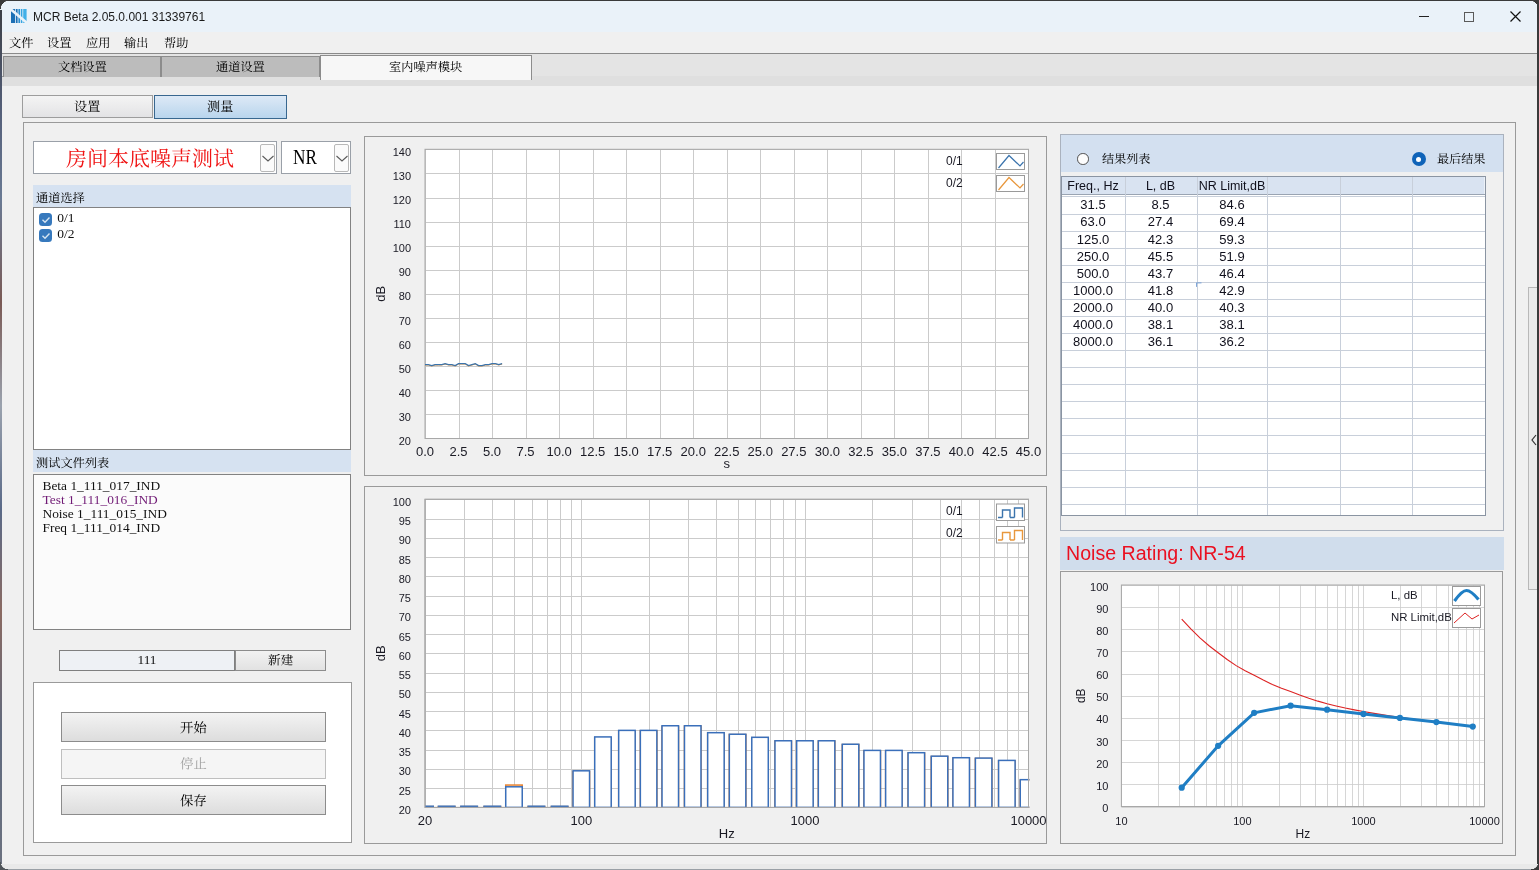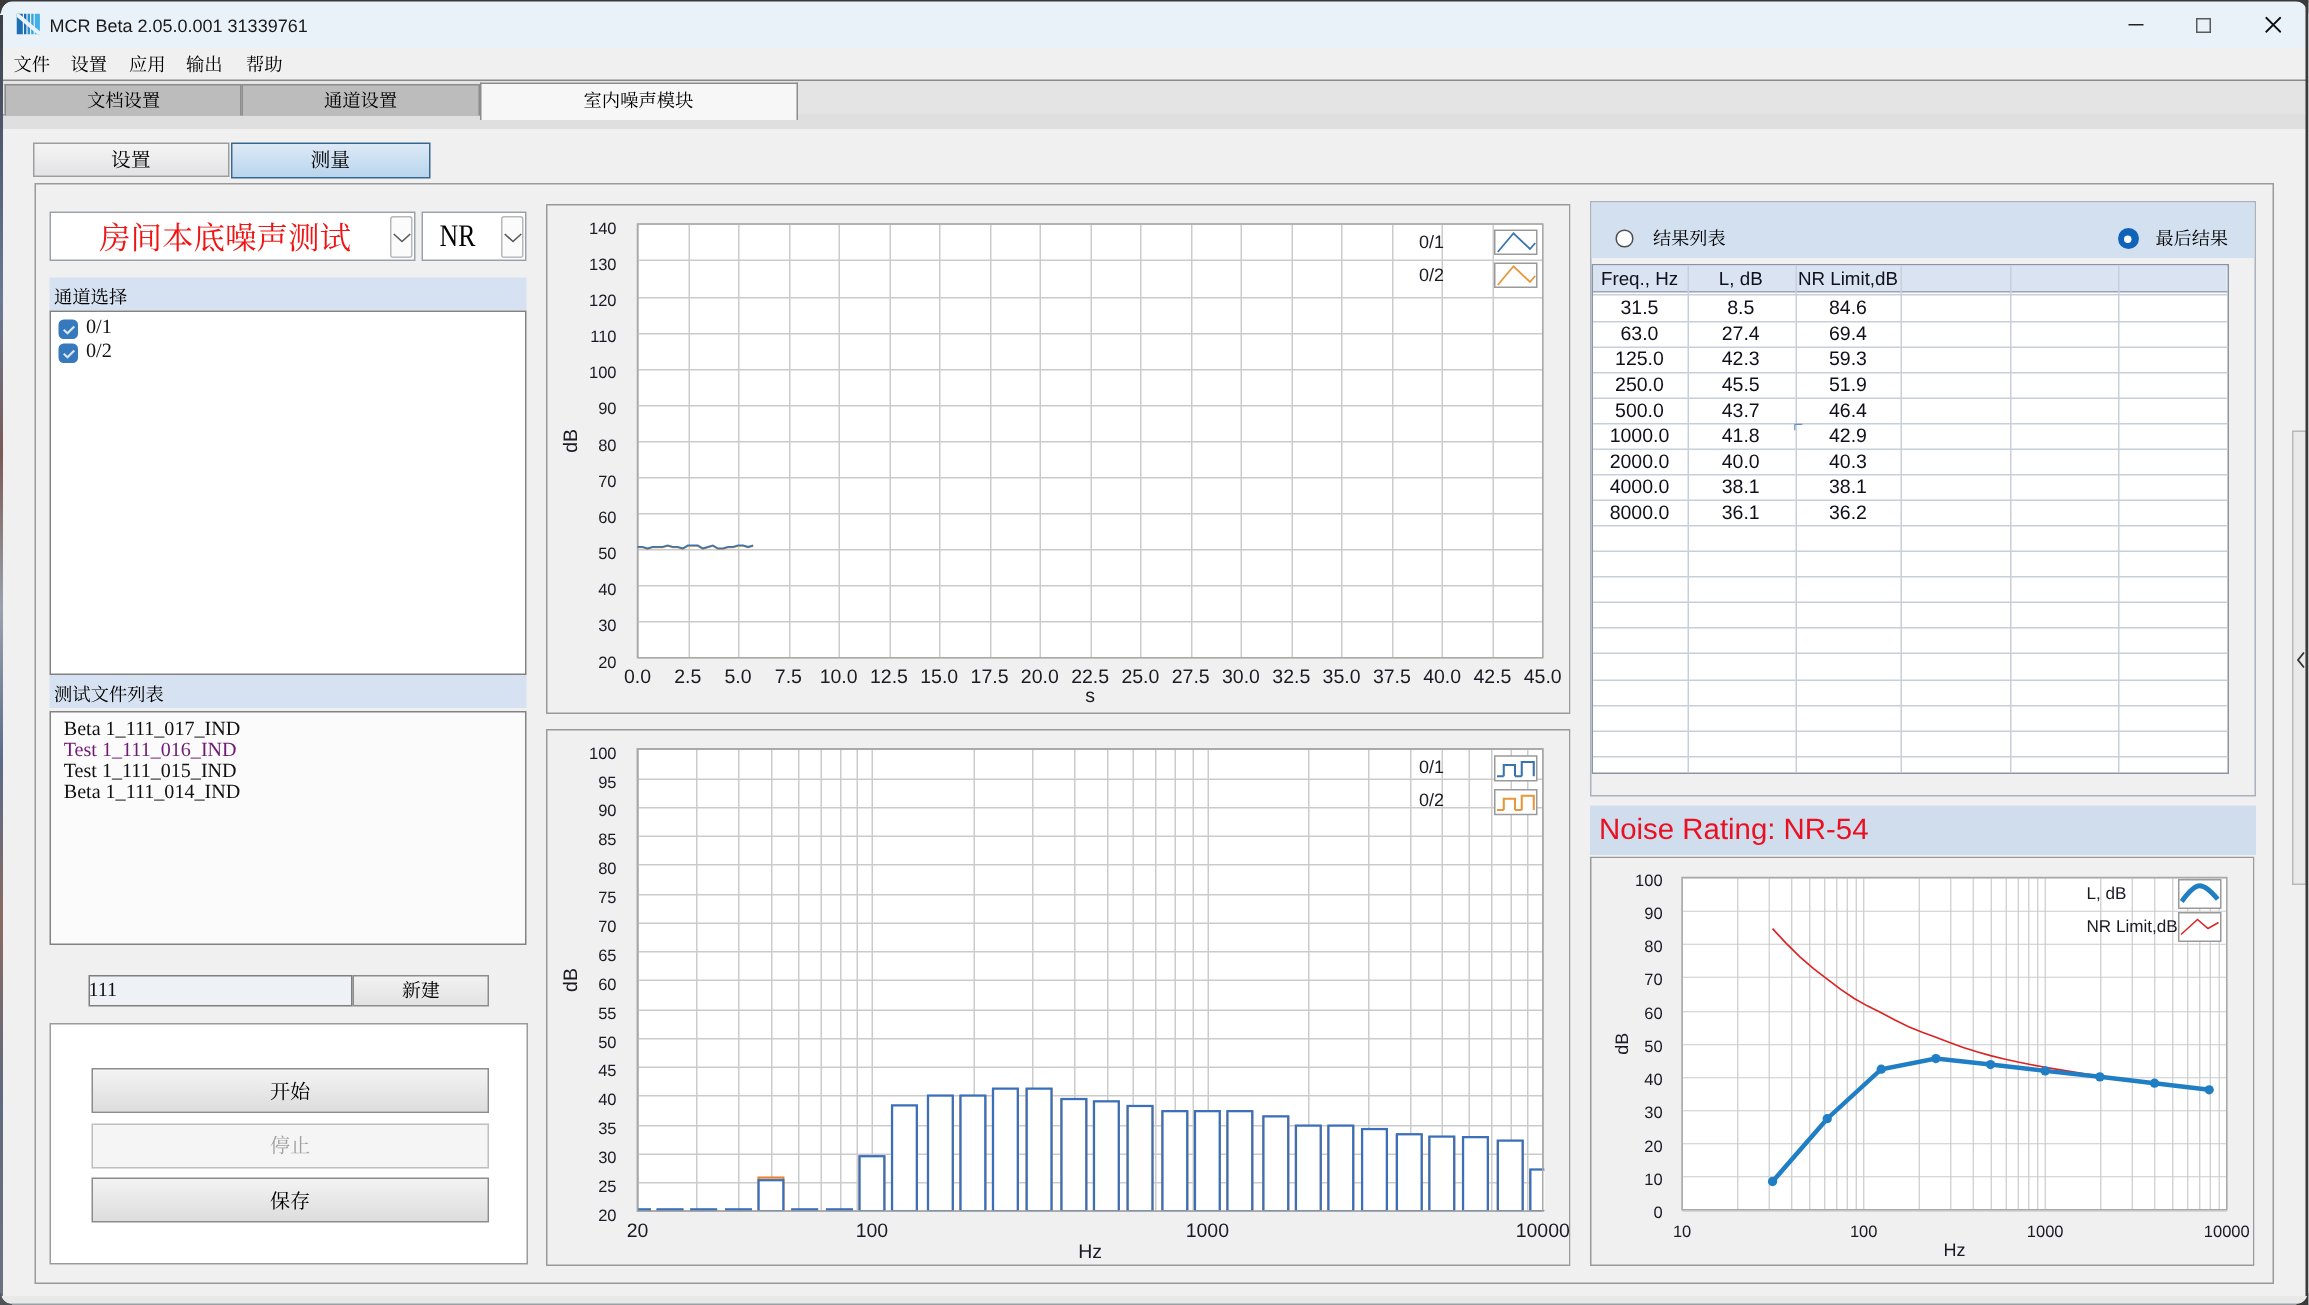--- a/index.html
+++ b/index.html
@@ -95,24 +95,24 @@
     <path d="M1.5,4.8 L4,7.2 L8.5,2.6" stroke="#d8e6f2" stroke-width="1.4" fill="none"></path>
   </svg>
 <div class="abs" style="left:57.3px;top:227.15px;font-size:13.5px;font-family:'Liberation Serif',serif;color:#111;line-height:1">0/2</div>
 <div class="abs" style="left:33px;top:449.5px;width:318px;height:22.5px;background:#d6e2f1"></div>
 <svg style="position:absolute;left:36px;top:454.8px;overflow:visible" width="75.2" height="15.25">
     <path d="M6.600199999999999 4.575 5.428999999999999 4.27C5.416799999999999 9.149999999999999 5.477799999999999 11.3826 2.8303999999999996 12.968599999999999L3.0012 13.188199999999998C6.1732 11.7242 6.0634 9.296399999999998 6.1488 4.8434C6.429399999999999 4.8434 6.551399999999999 4.7214 6.600199999999999 4.575ZM6.0268 9.9552 5.8926 10.0528C6.478199999999999 10.601799999999999 7.1857999999999995 11.5534 7.368799999999999 12.2976C8.2228 12.907599999999999 8.808399999999999 11.0532 6.0268 9.9552ZM3.8185999999999996 2.4887999999999995V9.7722H3.9162C4.2822 9.7722 4.501799999999999 9.6136 4.501799999999999 9.5526V3.2208000000000006H7.137V9.5282H7.2467999999999995C7.563999999999999 9.5282 7.8446 9.3452 7.8446 9.284199999999998V3.2696000000000005C8.113 3.2452000000000005 8.2472 3.1720000000000006 8.3448 3.0744000000000007L7.478599999999999 2.3911999999999995L7.0882 2.854800000000001H4.648199999999999ZM11.59 2.3423999999999996 10.4188 2.2081999999999997V11.9438C10.4188 12.1268 10.37 12.2 10.1504 12.2C9.9308 12.2 8.844999999999999 12.1024 8.844999999999999 12.1024V12.2976C9.320799999999998 12.3586 9.6136 12.456199999999999 9.76 12.578199999999999C9.9186 12.712399999999999 9.9796 12.919799999999999 10.004 13.151599999999998C11.028799999999999 13.041799999999999 11.138599999999999 12.651399999999999 11.138599999999999 12.017V2.6595999999999993C11.431399999999998 2.6229999999999993 11.5534 2.5131999999999994 11.59 2.3423999999999996ZM9.9064 3.7332 8.796199999999999 3.599V10.4554H8.930399999999999C9.186599999999999 10.4554 9.4672 10.2846 9.4672 10.187V4.0504C9.7722 4.0016 9.8698 3.8918 9.9064 3.7332ZM1.1834 9.7234C1.0492 9.7234 0.6709999999999999 9.7234 0.6709999999999999 9.7234V9.9918C0.9271999999999999 10.0162 1.0857999999999999 10.0406 1.2566 10.1626C1.4884 10.3334 1.5737999999999999 11.3216 1.3907999999999998 12.553799999999999C1.4151999999999998 12.931999999999999 1.5615999999999999 13.151599999999998 1.7812 13.151599999999998C2.1959999999999997 13.151599999999998 2.4278 12.834399999999999 2.4522 12.322C2.4888 11.3094 2.1471999999999998 10.735999999999999 2.135 10.187C2.1228 9.8942 2.1959999999999997 9.516 2.2813999999999997 9.137799999999999C2.3912 8.5644 3.1109999999999998 5.8804 3.4892 4.4042L3.2573999999999996 4.3675999999999995C1.6469999999999998 9.040199999999999 1.6469999999999998 9.040199999999999 1.464 9.455C1.3663999999999998 9.7234 1.3175999999999999 9.7234 1.1834 9.7234ZM0.5855999999999999 4.8556 0.46359999999999996 4.9654C0.8906 5.3191999999999995 1.4029999999999998 5.9658 1.5615999999999999 6.4782C2.3668 6.9906 2.9646 5.380199999999999 0.5855999999999999 4.8556ZM1.3907999999999998 2.0984 1.2688 2.2081999999999997C1.769 2.5619999999999994 2.379 3.2208000000000006 2.5376 3.7698C3.4038 4.2943999999999996 3.9528 2.5375999999999994 1.3907999999999998 2.0984Z M21.8746 2.3545999999999996 21.7404 2.4277999999999995C22.082 2.818199999999999 22.4846 3.4892000000000003 22.5822 4.0016C23.3142 4.575 24.0706 3.1110000000000007 21.8746 2.3545999999999996ZM13.5054 2.0252 13.358999999999998 2.1228C13.8714 2.6839999999999993 14.530199999999999 3.6478 14.713199999999999 4.3675999999999995C15.5428 4.941 16.1406 3.2086000000000006 13.5054 2.0252ZM14.981599999999998 5.7218C15.2134 5.673 15.3842 5.5876 15.433 5.5022L14.639999999999999 4.8312L14.2374 5.2581999999999995H12.675799999999999L12.785599999999999 5.6242H14.2252V11.102C14.2252 11.3216 14.1642 11.3948 13.786 11.6022L14.310599999999999 12.578199999999999C14.420399999999999 12.529399999999999 14.566799999999999 12.383 14.639999999999999 12.1512C15.5062 11.2484 16.2626 10.3578 16.653 9.8942L16.5188 9.7478L14.981599999999998 10.918999999999999ZM19.4468 6.5514 18.958799999999997 7.1613999999999995H16.0918L16.1894 7.5274H17.775399999999998V11.004399999999999C16.9336 11.224 16.2382 11.3948 15.8356 11.468L16.3114 12.3708C16.4212 12.322 16.5066 12.2244 16.5554 12.0902C18.238999999999997 11.4192 19.52 10.870199999999999 20.435 10.4676L20.3862 10.2968L18.531799999999997 10.796999999999999V7.5274H20.0202C20.191 7.5274 20.3008 7.466399999999999 20.3252 7.332199999999999C19.9958 6.9906 19.4468 6.5514 19.4468 6.5514ZM22.997 4.1724 22.4358 4.88H21.032799999999998C21.020599999999998 4.1236 21.020599999999998 3.3306000000000004 21.032799999999998 2.5375999999999994C21.337799999999998 2.5009999999999994 21.447599999999998 2.3667999999999996 21.459799999999998 2.2081999999999997L20.191 2.0496C20.191 3.0378000000000007 20.2032 3.9772 20.2276 4.88H15.921L16.0186 5.2338H20.252C20.3984 8.588799999999999 20.8986 11.2118 22.5334 12.578199999999999C22.9604 12.992999999999999 23.6558 13.322399999999998 23.9486 12.980799999999999C24.0584 12.858799999999999 24.0218 12.639199999999999 23.7168 12.1878L23.8998 10.3456L23.7534 10.3212C23.607 10.821399999999999 23.4118 11.3826 23.2776 11.6998C23.18 11.9316 23.119 11.9438 22.9482 11.773C21.545199999999998 10.662799999999999 21.130399999999998 8.1618 21.044999999999998 5.2338H23.7046C23.8754 5.2338 23.9974 5.1728 24.034 5.0386C23.6314 4.6726 22.997 4.1724 22.997 4.1724Z M29.365399999999998 2.0008 29.243399999999998 2.0984C29.877799999999997 2.6107999999999993 30.622 3.5014000000000003 30.8294 4.2212C31.72 4.819 32.2934 2.903600000000001 29.365399999999998 2.0008ZM32.94 5.002C32.513 6.7344 31.7444 8.2472 30.561 9.5404C29.267799999999998 8.3692 28.304 6.8686 27.755 5.002ZM34.940799999999996 3.843 34.3064 4.636H24.973399999999998L25.083199999999998 5.002H27.4988C27.9746 7.0882 28.840799999999998 8.747399999999999 30.048599999999997 10.065C28.767599999999998 11.285 27.0596 12.2732 24.900199999999998 12.992999999999999L24.997799999999998 13.188199999999998C27.3158 12.578199999999999 29.133599999999998 11.6998 30.5244 10.540799999999999C31.7932 11.7242 33.3792 12.590399999999999 35.270199999999996 13.151599999999998C35.428799999999995 12.736799999999999 35.770399999999995 12.492799999999999 36.185199999999995 12.468399999999999L36.2218 12.3342C34.2454 11.8706 32.513 11.1142 31.11 10.004C32.5008 8.661999999999999 33.4158 6.9906 33.9648 5.002H35.745999999999995C35.916799999999995 5.002 36.0266 4.941 36.063199999999995 4.8068C35.636199999999995 4.4042 34.940799999999996 3.843 34.940799999999996 3.843Z M43.846799999999995 2.1106V4.8068H41.992399999999996C42.199799999999996 4.3065999999999995 42.394999999999996 3.782 42.553599999999996 3.2452000000000005C42.821999999999996 3.2574000000000005 42.956199999999995 3.1476000000000006 43.004999999999995 3.0134000000000007L41.7606 2.6229999999999993C41.4434 4.453 40.7846 6.2341999999999995 40.05259999999999 7.417599999999999L40.22339999999999 7.5396C40.8334 6.9296 41.3824 6.1122 41.8216 5.1728H43.846799999999995V8.1374H40.10139999999999L40.19899999999999 8.5034H43.846799999999995V13.139399999999998H44.005399999999995C44.322599999999994 13.139399999999998 44.651999999999994 12.956399999999999 44.651999999999994 12.834399999999999V8.5034H48.0924C48.2632 8.5034 48.37299999999999 8.4424 48.4096 8.3082C48.00699999999999 7.9178 47.34819999999999 7.405399999999999 47.34819999999999 7.405399999999999L46.76259999999999 8.1374H44.651999999999994V5.1728H47.73859999999999C47.90939999999999 5.1728 48.03139999999999 5.1118 48.05579999999999 4.9776C47.66539999999999 4.5872 47.01879999999999 4.0748 47.01879999999999 4.0748L46.44539999999999 4.8068H44.651999999999994V2.5985999999999994C44.969199999999994 2.5497999999999994 45.06679999999999 2.4277999999999995 45.10339999999999 2.2569999999999997ZM39.71099999999999 1.9886C39.11319999999999 4.2943999999999996 38.05179999999999 6.6124 37.014799999999994 8.0764L37.185599999999994 8.1984C37.72239999999999 7.6738 38.23479999999999 7.0272 38.69839999999999 6.2951999999999995V13.139399999999998H38.84479999999999C39.14979999999999 13.139399999999998 39.49139999999999 12.944199999999999 39.50359999999999 12.870999999999999V5.612C39.71099999999999 5.5754 39.82079999999999 5.49 39.85739999999999 5.380199999999999L39.34499999999999 5.185C39.78419999999999 4.3919999999999995 40.16239999999999 3.5258000000000003 40.49179999999999 2.6351999999999993C40.7602 2.6595999999999993 40.9066 2.5497999999999994 40.9554 2.4155999999999995Z M56.5958 3.0134000000000007V10.613999999999999H56.7422C57.0228 10.613999999999999 57.352199999999996 10.4432 57.352199999999996 10.3334V3.4526000000000003C57.620599999999996 3.4038000000000004 57.705999999999996 3.2940000000000005 57.742599999999996 3.1476000000000006ZM59.035799999999995 2.2569999999999997V11.8828C59.035799999999995 12.0902 58.962599999999995 12.1634 58.730799999999995 12.1634C58.450199999999995 12.1634 57.0716 12.0536 57.0716 12.0536V12.2488C57.669399999999996 12.322 57.998799999999996 12.419599999999999 58.193999999999996 12.565999999999999C58.376999999999995 12.700199999999999 58.450199999999995 12.907599999999999 58.498999999999995 13.151599999999998C59.682399999999994 13.029599999999999 59.816599999999994 12.614799999999999 59.816599999999994 11.956V2.7327999999999992C60.109399999999994 2.6839999999999993 60.231399999999994 2.5619999999999994 60.268 2.3911999999999995ZM49.3978 2.9890000000000008 49.4954 3.3550000000000004H51.886599999999994C51.496199999999995 5.3435999999999995 50.471399999999996 7.5152 49.166 9.052399999999999L49.3002 9.198799999999999C49.971199999999996 8.625399999999999 50.568999999999996 7.9544 51.081399999999995 7.2223999999999995C51.605999999999995 7.686 52.179399999999994 8.3814 52.325799999999994 8.930399999999999C53.131 9.4672 53.7044 7.8446 51.227799999999995 7.015C51.496199999999995 6.6002 51.752399999999994 6.161 51.971999999999994 5.7218H54.534C53.8264 8.759599999999999 52.264799999999994 11.468 49.4588 12.992999999999999L49.580799999999996 13.175999999999998C53.02119999999999 11.6998 54.5828 8.905999999999999 55.4002 5.8438C55.6808 5.8194 55.8028 5.7828 55.9004 5.673L54.9976 4.8434L54.4974 5.3557999999999995H52.154999999999994C52.459999999999994 4.7092 52.70399999999999 4.0382 52.887 3.3550000000000004H55.8516C56.0224 3.3550000000000004 56.1444 3.2940000000000005 56.181 3.1598000000000006C55.7662 2.781599999999999 55.0952 2.2447999999999997 55.0952 2.2447999999999997L54.5218 2.9890000000000008Z M67.954 2.0618 66.6974 1.9276V3.4160000000000004H62.3542L62.4518 3.7698H66.6974V5.1118H62.9032L63.0008 5.4656H66.6974V6.8564H61.6832L61.7808 7.2223999999999995H66.0386C64.9894 8.54 63.318 9.7844 61.4514 10.601799999999999L61.549 10.796999999999999C62.6714 10.431 63.7206 9.9674 64.6478 9.4062V11.8828C64.6478 12.0536 64.5868 12.139 64.1598 12.443999999999999L64.7942 13.285799999999998C64.8552 13.236999999999998 64.9406 13.151599999999998 64.9894 13.041799999999999C66.4534 12.3342 67.7832 11.6144 68.5518 11.2118L68.4908 11.041C67.3684 11.4192 66.2704 11.7974 65.453 12.0536V8.869399999999999C66.1362 8.3692 66.734 7.8202 67.1976 7.2223999999999995H67.3562C68.0638 10.1748 69.7474 12.0048 72.041 12.846599999999999C72.102 12.456199999999999 72.3826 12.1756 72.7974 12.0414L72.8096 11.9072C71.431 11.5656 70.1866 10.931199999999999 69.2228 9.943C70.17439999999999 9.516 71.187 8.893799999999999 71.7848 8.3936C72.0532 8.4668 72.163 8.418 72.2484 8.3082L71.1382 7.6128C70.699 8.2228 69.8206 9.125599999999999 69.0276 9.7356C68.4176 9.052399999999999 67.9418 8.2228 67.6368 7.2223999999999995H72.2606C72.4314 7.2223999999999995 72.5534 7.1613999999999995 72.59 7.0272C72.1752 6.649 71.5286 6.1244 71.5286 6.1244L70.943 6.8564H67.5026V5.4656H71.2602C71.431 5.4656 71.553 5.404599999999999 71.5896 5.2703999999999995C71.2114 4.9044 70.6014 4.4286 70.6014 4.4286L70.0646 5.1118H67.5026V3.7698H71.8458C72.0166 3.7698 72.1508 3.7088 72.1752 3.5746C71.7726 3.1964000000000006 71.126 2.6839999999999993 71.126 2.6839999999999993L70.5648 3.4160000000000004H67.5026V2.3911999999999995C67.8076 2.3423999999999996 67.9296 2.2325999999999997 67.954 2.0618Z" fill="#000"></path>
   </svg>
 <div class="abs" style="left:33px;top:474px;width:318px;height:156px;background:#fbfbfb;border:1px solid #828282"></div>
 <div class="abs" style="left:42.5px;top:477.6px;font-size:13.4px;font-family:'Liberation Serif',serif;color:#111">Beta 1_111_017_IND</div>
 <div class="abs" style="left:42.5px;top:491.8px;font-size:13.4px;font-family:'Liberation Serif',serif;color:#701a75">Test 1_111_016_IND</div>
-<div class="abs" style="left:42.5px;top:506.0px;font-size:13.4px;font-family:'Liberation Serif',serif;color:#111">Test 1_111_015_IND</div>
-<div class="abs" style="left:42.5px;top:520.2px;font-size:13.4px;font-family:'Liberation Serif',serif;color:#111">Beta 1_111_014_IND</div>
+<div class="abs" style="left:42.5px;top:506.0px;font-size:13.4px;font-family:'Liberation Serif',serif;color:#111">Noise 1_111_015_IND</div>
+<div class="abs" style="left:42.5px;top:520.2px;font-size:13.4px;font-family:'Liberation Serif',serif;color:#111">Freq 1_111_014_IND</div>
 <div class="abs" style="left:59px;top:650px;width:176px;height:21px;background:#eef1f5;border:1px solid #7f7f7f"></div>
-<div class="abs" style="left:59px;top:652px;width:176px;font-size:13.4px;font-family:'Liberation Serif',serif;color:#111">111</div>
+<div class="abs" style="left:59px;top:652px;width:176px;text-align:center;font-size:13.4px;font-family:'Liberation Serif',serif;color:#111">111</div>
 <div class="abs" style="left:235px;top:650px;width:91px;height:21px;background:linear-gradient(#f2f2f2,#e2e2e2);border:1px solid #8c8c8c"></div>
 <svg style="position:absolute;left:267.9px;top:652.4px;overflow:visible" width="27.2" height="15.75">
     <path d="M3.024 9.739799999999999 1.8018 9.2358C1.6128 10.206 1.1214 11.6298 0.4536 12.562199999999999L0.6174 12.7134C1.4994 11.9322 2.1798 10.7604 2.5452 9.903599999999999C2.8476 9.9414 2.961 9.8658 3.024 9.739799999999999ZM2.6964 1.9908000000000001 2.5578 2.078999999999999C2.9106 2.4444 3.339 3.099599999999999 3.4524 3.5909999999999993C4.221 4.1706 4.9644 2.6334 2.6964 1.9908000000000001ZM1.7388 4.208399999999999 1.575 4.2714C1.8774 4.800599999999999 2.1924 5.6574 2.1924 6.3126C2.8728 7.005599999999999 3.7044 5.481 1.7388 4.208399999999999ZM4.3974 9.4248 4.2336 9.513C4.6746 10.029599999999999 5.103 10.8864 5.103 11.591999999999999C5.8464 12.2976 6.6906 10.546199999999999 4.3974 9.4248ZM5.6322 3.1121999999999996 5.0778 3.8178H0.7434000000000001L0.8442000000000001 4.183199999999999H6.3126C6.489 4.183199999999999 6.6024 4.120199999999999 6.6402 3.9816000000000003C6.2496 3.6036 5.6322 3.1121999999999996 5.6322 3.1121999999999996ZM5.5818 7.7867999999999995 5.0526 8.4672H3.9312V6.9426H6.489C6.6654 6.9426 6.7788 6.8796 6.8166 6.741C6.4134 6.3504 5.7708 5.846399999999999 5.7708 5.846399999999999L5.2164 6.5645999999999995H4.4352C4.851 6.022799999999999 5.2542 5.380199999999999 5.4936 4.8762C5.7582 4.8888 5.9094 4.775399999999999 5.9598 4.6494L4.725 4.2714C4.5864 4.9517999999999995 4.347 5.8716 4.1076 6.5645999999999995H0.4662L0.567 6.9426H3.1374V8.4672H0.7938000000000001L0.8946000000000001 8.8452H3.1374V12.373199999999999C3.1374 12.5496 3.087 12.6126 2.898 12.6126C2.6838 12.6126 1.7388 12.536999999999999 1.7388 12.536999999999999V12.7386C2.1924 12.789 2.4444 12.8646 2.5956 13.0032C2.7216 13.129199999999999 2.7720000000000002 13.343399999999999 2.7846 13.5702C3.7926 13.4568 3.9312 13.0284 3.9312 12.411V8.8452H6.237C6.4008 8.8452 6.5268 8.7822 6.5646 8.6436C6.1992 8.2782 5.5818 7.7867999999999995 5.5818 7.7867999999999995ZM11.1258 5.6574 10.5336 6.425999999999999H7.812V3.7043999999999997C9.0594 3.5153999999999996 10.4202 3.1752000000000002 11.2896 2.885399999999999C11.5794 2.9862 11.7936 2.9862 11.907 2.860199999999999L10.899000000000001 2.053799999999999C10.2564 2.456999999999999 9.0468 3.0114 7.938 3.3767999999999994L7.0056 3.049199999999999V7.1693999999999996C7.0056 9.500399999999999 6.7284 11.7054 5.0274 13.419L5.1912 13.5702C7.5600000000000005 11.907 7.812 9.412199999999999 7.812 7.1693999999999996V6.791399999999999H9.6768V13.5954H9.8028C10.2186 13.5954 10.4832 13.3812 10.4832 13.3308V6.791399999999999H11.894400000000001C12.0708 6.791399999999999 12.1968 6.7284 12.222 6.589799999999999C11.8188 6.199199999999999 11.1258 5.6574 11.1258 5.6574Z M13.7088 8.126999999999999 13.5072 8.227799999999998C13.8852 9.4752 14.338799999999999 10.4202 14.9058 11.138399999999999C14.4522 11.9952 13.8348 12.751199999999999 12.965399999999999 13.368599999999999L13.0914 13.557599999999999C14.0616 13.0284 14.7798 12.3606 15.3216 11.591999999999999C16.6698 12.940199999999999 18.5976 13.2552 21.483 13.2552C22.138199999999998 13.2552 23.5242 13.2552 24.1164 13.2552C24.1542 12.915 24.3306 12.6504 24.695999999999998 12.587399999999999V12.4236C23.877 12.4362 22.2894 12.4362 21.5586 12.4362C18.837 12.4362 16.947 12.222 15.5988 11.138399999999999C16.2792 9.9918 16.6068 8.6562 16.7958 7.2954C17.073 7.2828 17.1864 7.244999999999999 17.2746 7.1316L16.3926 6.3378L15.9138 6.841799999999999H14.6916C15.195599999999999 5.922 15.876 4.586399999999999 16.2414 3.7674000000000003C16.5186 3.7547999999999995 16.7706 3.7043999999999997 16.8966 3.5909999999999993L15.9264 2.7341999999999995L15.4602 3.212999999999999H13.0662L13.179599999999999 3.5784000000000002H15.4476C15.056999999999999 4.4856 14.4018 5.833799999999999 13.923 6.678C13.7592 6.7284 13.582799999999999 6.816599999999999 13.4694 6.8922L14.2254 7.5096L14.5908 7.207199999999999H15.9894C15.8508 8.442 15.5988 9.639 15.12 10.6974C14.5404 10.08 14.0868 9.2484 13.7088 8.126999999999999ZM22.3902 5.039999999999999H20.538V3.7547999999999995H22.3902ZM22.3902 5.417999999999999V6.7284H20.538V5.417999999999999ZM23.939999999999998 4.3344000000000005 23.4234 5.039999999999999H23.1714V3.8933999999999997C23.4234 3.843 23.625 3.7547999999999995 23.7132 3.654L22.7178 2.885399999999999L22.2642 3.3767999999999994H20.538V2.5326000000000004C20.8656 2.482199999999999 20.9538 2.3688000000000002 20.9916 2.1923999999999992L19.7316 2.053799999999999V3.3767999999999994H17.3754L17.488799999999998 3.7547999999999995H19.7316V5.039999999999999H16.3422L16.442999999999998 5.417999999999999H19.7316V6.7284H17.3754L17.488799999999998 7.1064H19.7316V8.3916H17.2116L17.3124 8.7696H19.7316V10.0926H16.5312L16.631999999999998 10.4706H19.7316V12.1086H19.8954C20.2104 12.1086 20.538 11.944799999999999 20.538 11.8188V10.4706H24.2046C24.381 10.4706 24.4944 10.407599999999999 24.5322 10.269C24.1038 9.8784 23.436 9.361799999999999 23.436 9.361799999999999L22.8438 10.0926H20.538V8.7696H23.4864C23.650199999999998 8.7696 23.7762 8.7066 23.814 8.568C23.436 8.19 22.805999999999997 7.7112 22.805999999999997 7.7112L22.2768 8.3916H20.538V7.1064H22.3902V7.497H22.5036C22.7682 7.497 23.1588 7.308 23.1714 7.219799999999999V5.417999999999999H24.5322C24.7086 5.417999999999999 24.834600000000002 5.3549999999999995 24.8724 5.216399999999999C24.5196 4.8384 23.939999999999998 4.3344000000000005 23.939999999999998 4.3344000000000005Z" fill="#000"></path>
   </svg>
 <div class="abs" style="left:33px;top:682px;width:319px;height:161px;background:#fff;border:1px solid #9a9a9a"></div>
 <div class="abs" style="left:61px;top:712px;width:265px;height:30px;background:linear-gradient(#f3f3f3,#dddddd);border:1px solid #8c8c8c"></div>
 <svg style="position:absolute;left:180.1px;top:718.6px;overflow:visible" width="28.8" height="16.75">
     <path d="M11.1488 2.5326000000000004 10.519 3.309799999999999H1.0452000000000001L1.1658 3.7118H4.087V7.5844000000000005V7.839H0.5226000000000001L0.6298 8.227599999999999H4.0736C3.9798 10.6262 3.3232 12.6228 0.536 14.2308L0.6834 14.4184C4.1272 12.998000000000001 4.8776 10.693200000000001 4.9848 8.227599999999999H8.3348V14.4184H8.4822C8.9512 14.4184 9.246 14.1906 9.246 14.1102V8.227599999999999H12.663C12.8506 8.227599999999999 12.9712 8.1606 13.0114 8.013200000000001C12.582600000000001 7.5844000000000005 11.8724 7.0082 11.8724 7.0082L11.256 7.839H9.246V3.7118H11.939400000000001C12.127 3.7118 12.261000000000001 3.6448 12.2878 3.4974000000000007C11.845600000000001 3.0820000000000007 11.1488 2.5326000000000004 11.1488 2.5326000000000004ZM4.9982 7.5576V3.7118H8.3348V7.839H4.9982Z M23.5974 4.4488 23.4366 4.5694C23.9726 5.0920000000000005 24.5756 5.8424000000000005 24.977600000000002 6.6062C23.074800000000003 6.7268 21.2524 6.8340000000000005 20.1134 6.8608C21.1988 5.7486 22.378 4.1137999999999995 23.0212 2.9613999999999994C23.302599999999998 2.9748 23.4634 2.8542000000000005 23.517000000000003 2.733599999999999L22.1234 2.1842000000000006C21.708 3.4437999999999995 20.5422 5.7352 19.631 6.7134C19.5238 6.8072 19.282600000000002 6.8742 19.282600000000002 6.8742L19.8186 7.9998000000000005C19.9124 7.9596 19.992800000000003 7.8792 20.0732 7.7318C22.0832 7.4638 23.892200000000003 7.1288 25.125 6.8876C25.2724 7.2226 25.393 7.5442 25.4332 7.8524C26.438200000000002 8.6296 27.135 6.2042 23.5974 4.4488ZM17.1386 2.7067999999999994C17.5138 2.7067999999999994 17.621000000000002 2.572800000000001 17.6746 2.412000000000001L16.3212 2.1037999999999997C16.2006 2.8675999999999995 15.946000000000002 4.0334 15.6378 5.252800000000001H13.9092L14.0298 5.6548H15.544C15.168800000000001 7.1422 14.74 8.6698 14.405000000000001 9.5676C15.075000000000001 10.0098 15.8656 10.6128 16.5758 11.2426C15.9594 12.421800000000001 15.075000000000001 13.4402 13.828800000000001 14.2576L13.9762 14.4452C15.3832 13.7216 16.3748 12.797 17.085 11.725C17.621000000000002 12.2476 18.09 12.7836 18.3714 13.266C19.162 13.7216 19.765 12.582600000000001 17.5406 10.9612C18.3446 9.420200000000001 18.6796 7.6246 18.8806 5.7620000000000005C19.1754 5.7352 19.296 5.7084 19.3898 5.5878L18.425 4.7034L17.9158 5.252800000000001H16.5088C16.7768 4.2745999999999995 16.9912 3.3767999999999994 17.1386 2.7067999999999994ZM20.8236 12.9042V9.447H24.5756V12.9042ZM20.0062 8.6296V14.405000000000001H20.1268C20.555600000000002 14.405000000000001 20.8236 14.204 20.8236 14.150400000000001V13.3062H24.5756V14.271H24.709600000000002C25.0982 14.271 25.4064 14.083400000000001 25.4064 14.0164V9.514C25.687800000000003 9.4604 25.8352 9.3934 25.9156 9.286200000000001L24.9508 8.5358L24.522 9.058399999999999H20.9844ZM15.1822 9.6212C15.5976 8.4956 16.0398 7.0216 16.401600000000002 5.6548H18.0096C17.8488 7.410200000000001 17.554000000000002 9.0852 16.910800000000002 10.5592C16.4418 10.251000000000001 15.8656 9.9428 15.1822 9.6212Z" fill="#000"></path>
   </svg>
 <div class="abs" style="left:61px;top:748.5px;width:265px;height:30px;background:#f5f5f5;border:1px solid #bfbfbf"></div>

